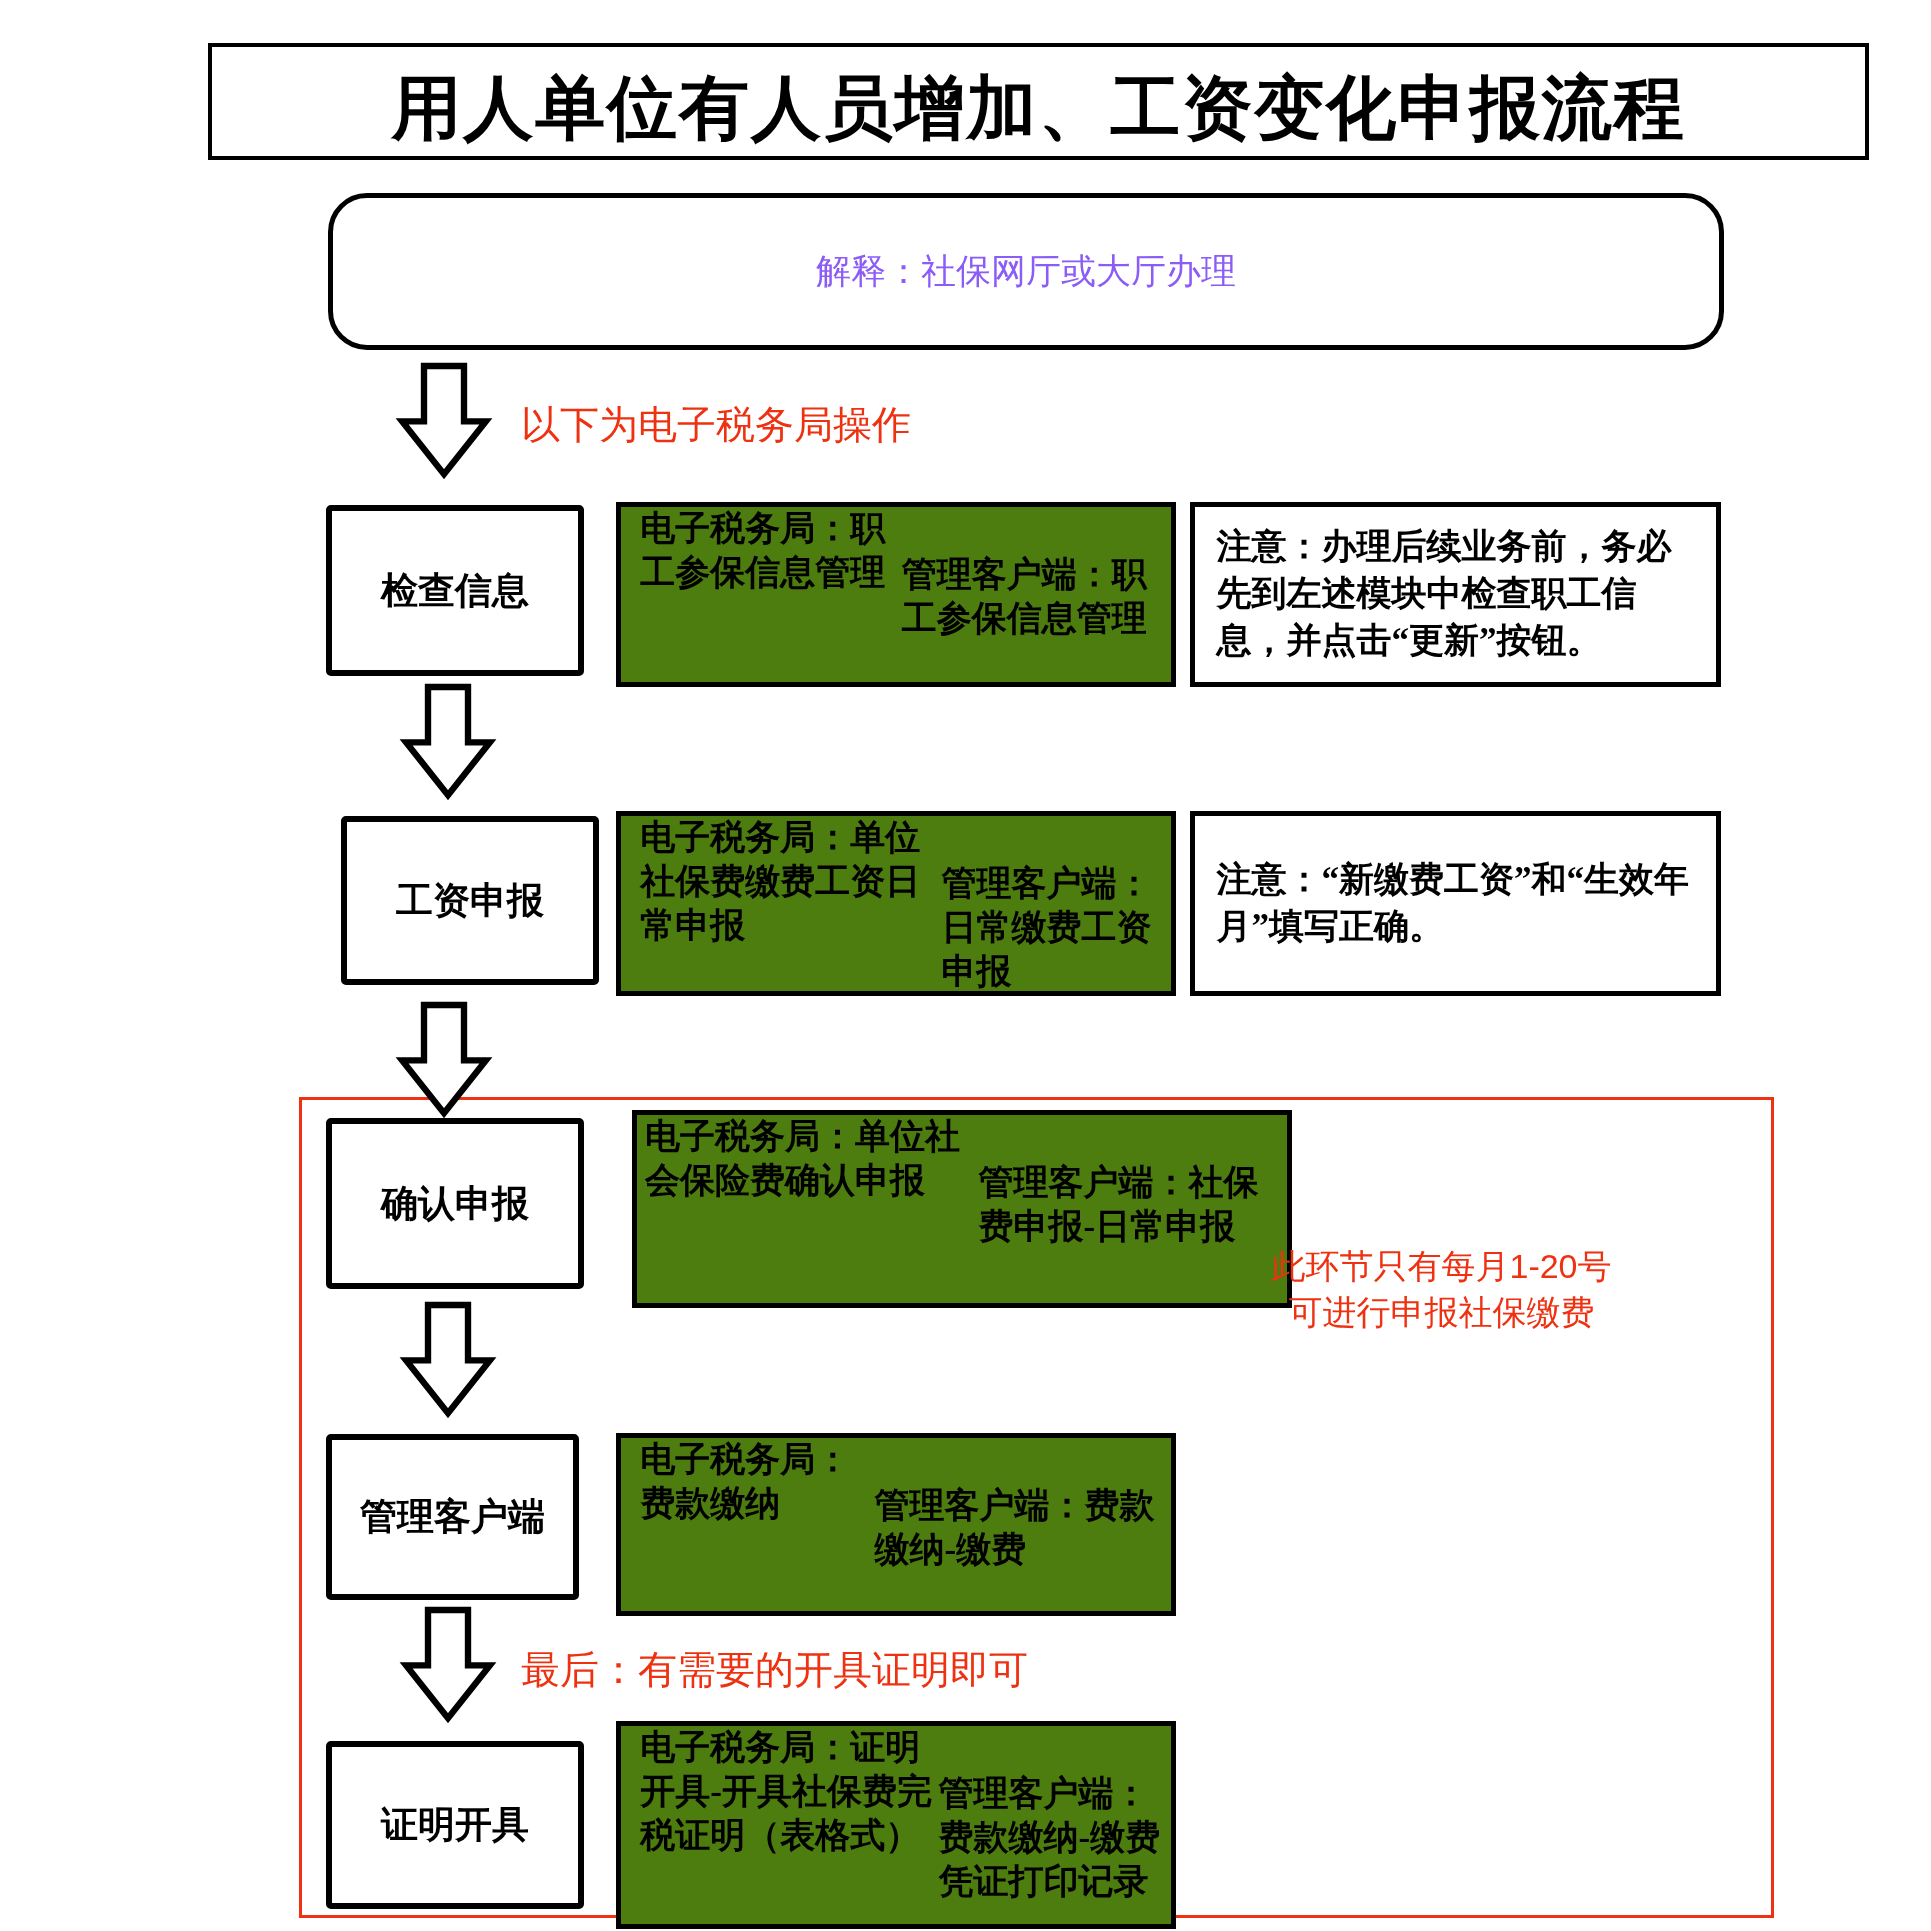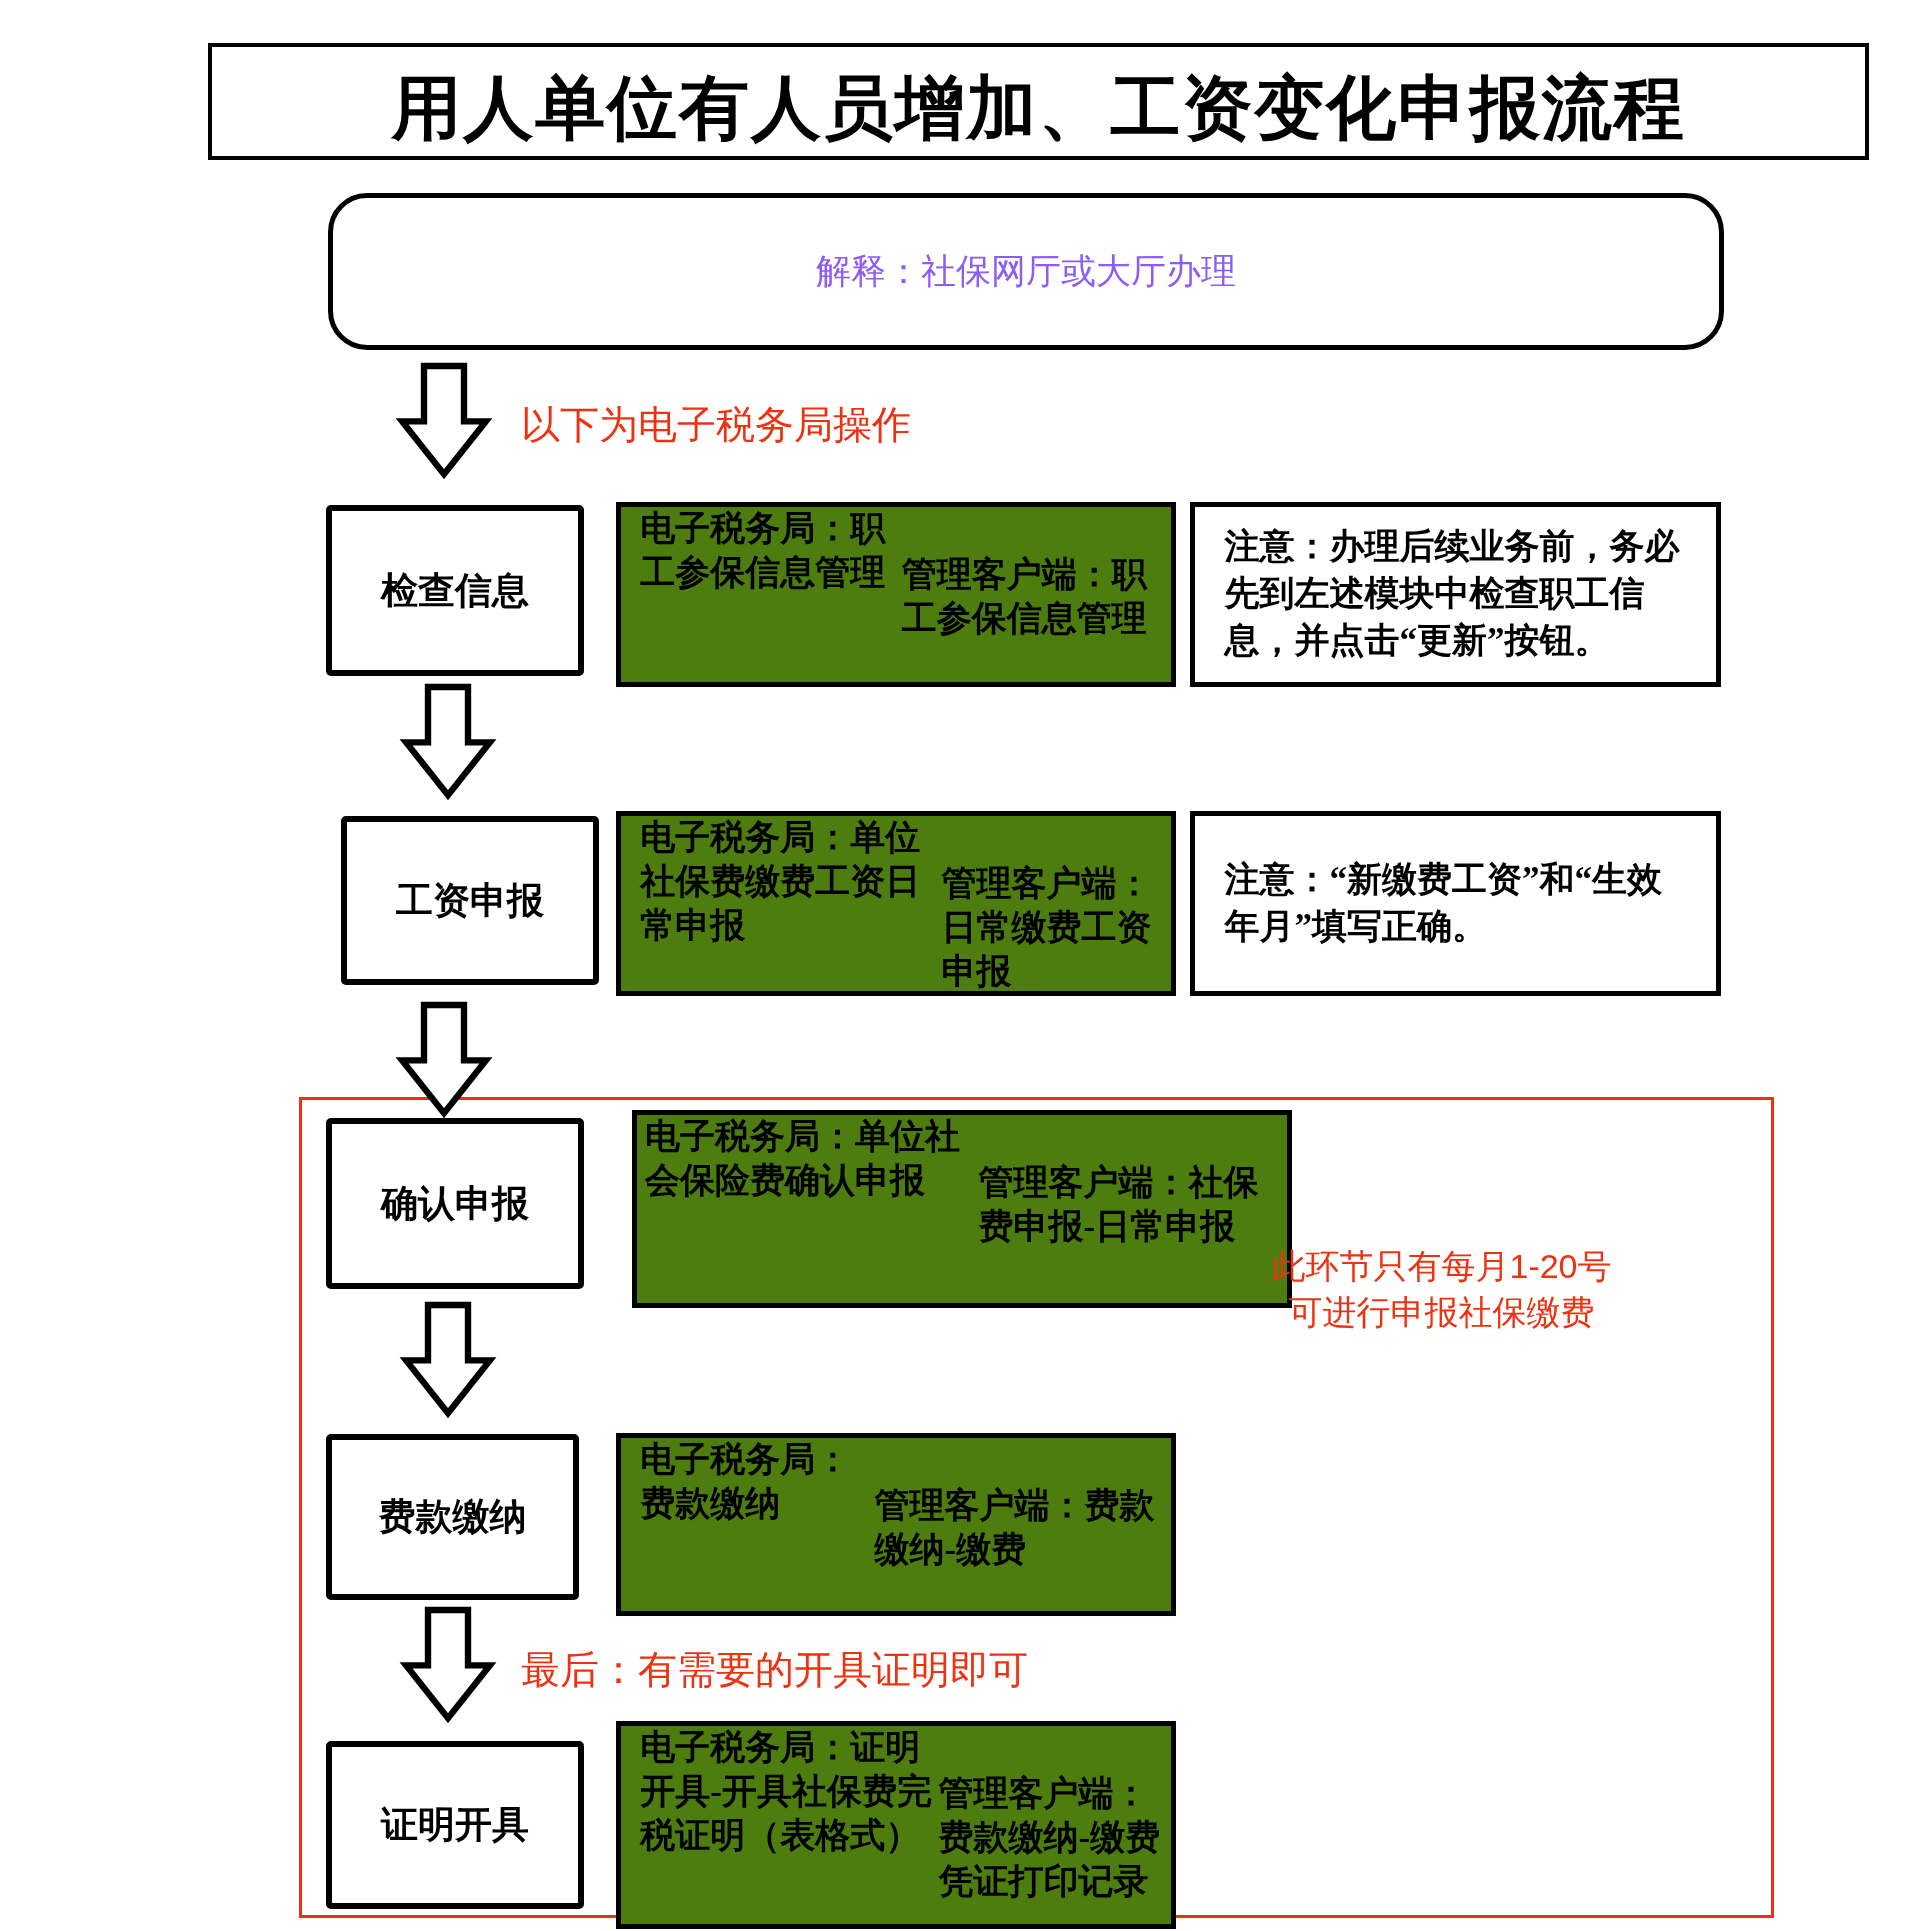--- a/index.html
+++ b/index.html
@@ -35,21 +35,21 @@
     display:flex;flex-direction:row;justify-content:flex-end;
     padding:0 7.7px 0 19.3px;box-sizing:border-box;
   }
   .detail-box p{margin:0;font-size:35px;font-weight:bold;line-height:1.25;}
   .detail-box p + p{margin-top:46px;}
   .note-box{
     position:absolute;border:5.8px solid #000;background:#fff;
     display:flex;flex-direction:column;justify-content:center;
     padding:0 11.6px 0 17.4px;box-sizing:border-box;
   }
-  .note-box p{margin:12px;font-size:35px;font-weight:bold;line-height:1.34;}
+  .note-box p{margin:4px;font-size:35px;font-weight:bold;line-height:1.34;}
   .red-rect{
     position:absolute;left:299px;top:1097px;width:1475px;height:821px;
     border:3.9px solid #ee3211;box-sizing:border-box;
   }
   .monthly-note{
     position:absolute;left:1205px;top:1244px;width:473px;text-align:center;
     font-size:34px;color:#ee3211;font-family:"Liberation Sans", sans-serif;line-height:1.35;
   }
 </style>
 </head>
@@ -112,21 +112,21 @@
   <div class="monthly-note">
     <div>此环节只有每月1-20号</div>
     <div>可进行申报社保缴费</div>
   </div>
 
   <svg class="arrow" style="left:398px;top:1296px;" viewBox="0 0 110 130">
     <path d="M33 5 H77 V66 H101 L55 124 L9 66 H33 Z" fill="#ffffff" stroke="#000000" stroke-width="7"></path>
   </svg>
 
   <div class="step-box" style="left:326px;top:1434px;width:241px;height:154px;">
-    <span>费款缴纳</span>
+    <span>管理客户端</span>
   </div>
   <div class="detail-box" style="left:616px;top:1433px;width:560px;height:183px;">
     <p>电子税务局：费款缴纳</p>
     <p>管理客户端：费款缴纳-缴费</p>
   </div>
 
   <svg class="arrow" style="left:398px;top:1601px;" viewBox="0 0 110 130">
     <path d="M33 5 H77 V66 H101 L55 124 L9 66 H33 Z" fill="#ffffff" stroke="#000000" stroke-width="7"></path>
   </svg>
   <div class="red-label" style="left:521px;top:1643px;">最后：有需要的开具证明即可</div>

